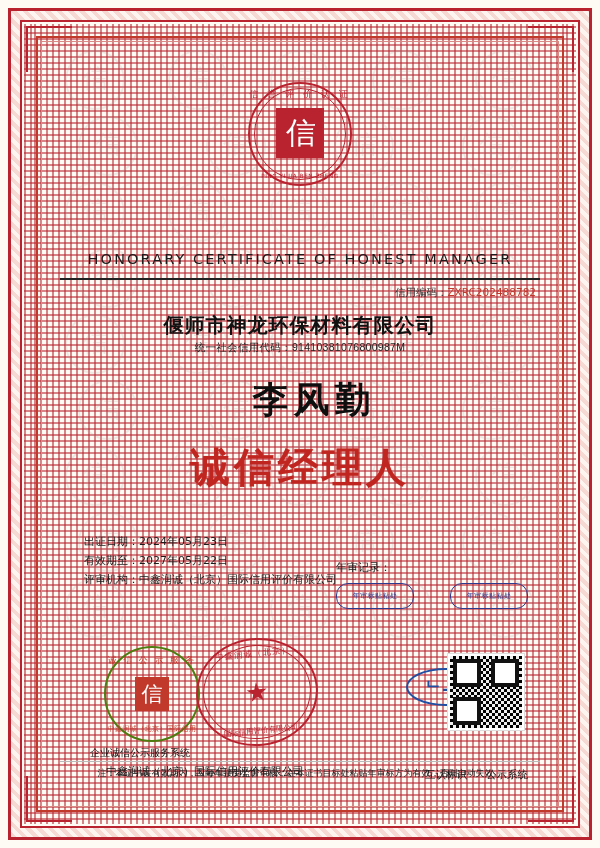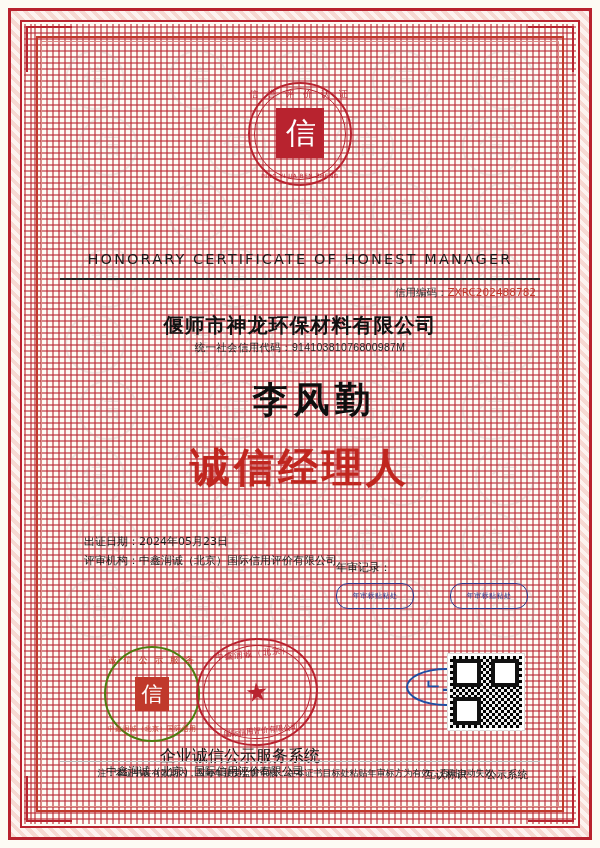--- a/index.html
+++ b/index.html
@@ -371,22 +371,22 @@
 
   .caption-row {
     position: absolute;
     left: 30px; right: 24px;
     top: 700px;
     font-size: 10.5px;
     color: #111;
   }
   .cap-org1 {
     position: absolute; left: 14px; top: 0;
-    text-align: right; width: 230px;
-    font-size: 16px;
+    text-align: left; width: 230px;
+    font-size: 10px;
   }
   .cap-org2 {
     position: absolute; left: 0; top: 18px;
     text-align: center; width: 258px;
     font-size: 11px;
   }
   .cap-mutual {
     position: absolute; left: 330px; top: 22px;
     width: 80px; text-align: center; font-size: 10.5px;
   }
@@ -510,20 +510,21 @@
     </div>
 
     <div class="company">偃师市神龙环保材料有限公司</div>
     <div class="usci">统一社会信用代码：91410381076800987M</div>
 
     <div class="person">李风勤</div>
     <div class="award">诚信经理人</div>
 
     <div class="info">
       <div><span>出证日期：</span><span class="v">2024年05月23日</span></div>
+      <div><span>有效期至：</span><span class="v">2027年05月22日</span></div>
       <div><span>评审机构：</span><span>中鑫润诚（北京）国际信用评价有限公司</span></div>
     </div>
 
     <div class="annual">年审记录：</div>
     <div class="annual-boxes">
       <div class="annual-box">年审标贴粘处</div>
       <div class="annual-box">年审标贴粘处</div>
     </div>
 
     <div class="seals">

